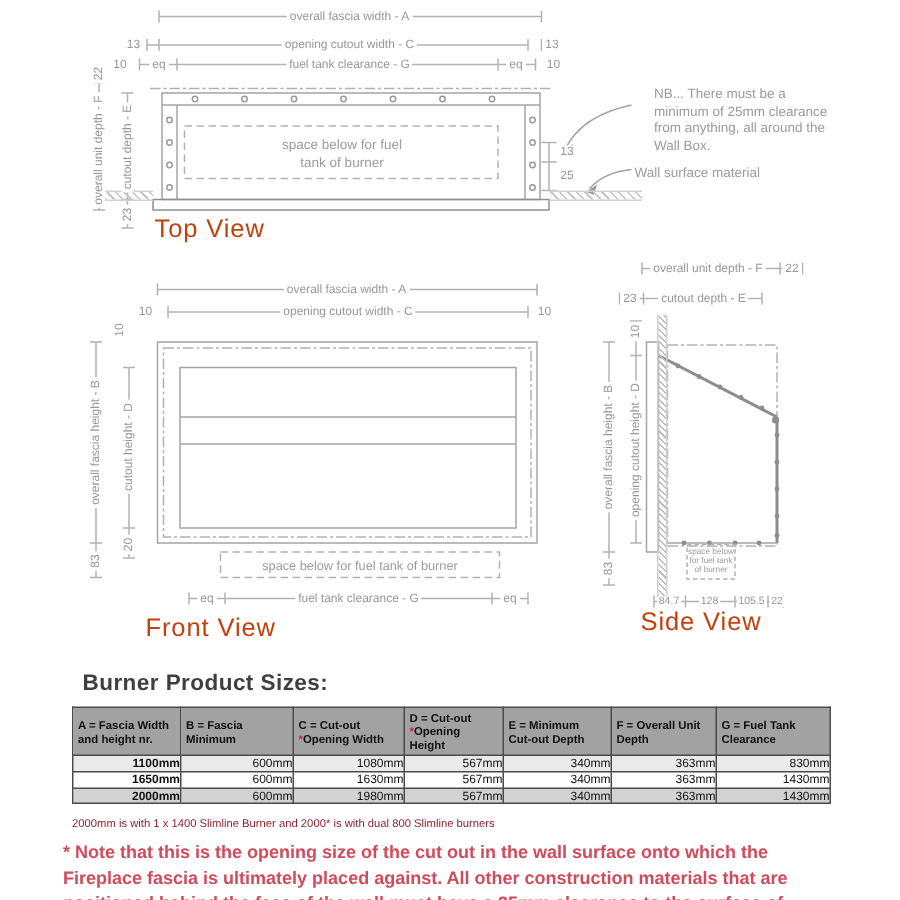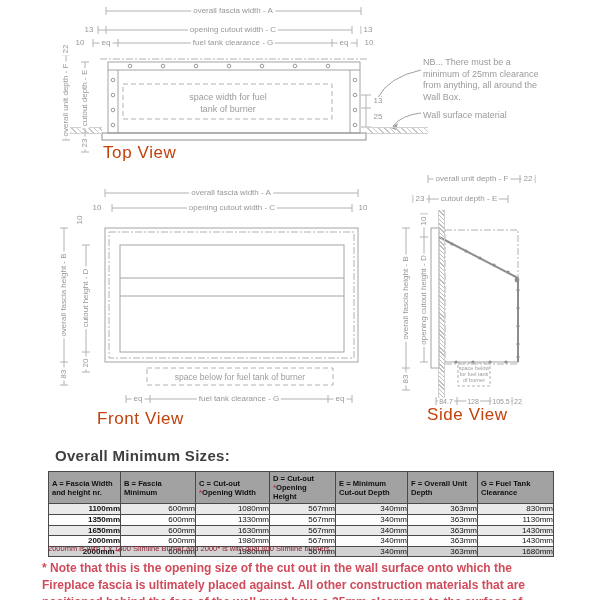--- a/index.html
+++ b/index.html
@@ -199,23 +199,23 @@
 <span class="dim" style="left:106px;top:43px">eq</span>
 <span class="dim" style="left:233px;top:43px">fuel tank clearance - G</span>
 <span class="dim" style="left:344px;top:43px">eq</span>
 <span class="dim" style="left:369px;top:43px">10</span>
 <span class="dimv" style="left:66px;top:49px">22</span>
 <span class="dimv" style="left:66px;top:100px">overall unit depth - F</span>
 <span class="dimv" style="left:85px;top:98px">cutout depth - E</span>
 <span class="dimv" style="left:85px;top:143px">23</span>
 <span class="dim" style="left:378px;top:101px">13</span>
 <span class="dim" style="left:378px;top:117px">25</span>
-<span class="draw-text" style="left:228px;top:97px">space width for fuel</span>
+<span class="draw-text" style="left:228px;top:97px">space below for fuel</span>
 <span class="draw-text" style="left:228px;top:109px">tank of burner</span>
-<div class="note" style="left:423px;top:57px;width:118px">NB... There must be a minimum of 25mm clearance from anything, all around the Wall Box.</div>
+<div class="note" style="left:436px;top:57px;width:118px">NB... There must be a minimum of 25mm clearance from anything, all around the Wall Box.</div>
 <div class="note" style="left:423px;top:110px;white-space:nowrap">Wall surface material</div>
 <div class="view-label" style="left:103px;top:143px">Top View</div>
 
 <span class="dim" style="left:231px;top:193px">overall fascia width - A</span>
 <span class="dim" style="left:97px;top:208px">10</span>
 <span class="dim" style="left:232px;top:208px">opening cutout width - C</span>
 <span class="dim" style="left:363px;top:208px">10</span>
 <span class="dimv" style="left:80px;top:220px">10</span>
 <span class="dimv" style="left:64px;top:295px">overall fascia height - B</span>
 <span class="dimv" style="left:86px;top:298px">cutout height - D</span>
@@ -237,21 +237,21 @@
 <span class="dimv" style="left:406px;top:379px">83</span>
 <span class="tiny-text" style="left:474px;top:369px">space below</span>
 <span class="tiny-text" style="left:474px;top:375px">for fuel tank</span>
 <span class="tiny-text" style="left:474px;top:381px">of burner</span>
 <span class="dim sm" style="left:446px;top:401px">84.7</span>
 <span class="dim sm" style="left:473px;top:401px">128</span>
 <span class="dim sm" style="left:501px;top:401px">105.5</span>
 <span class="dim sm" style="left:518px;top:401px">22</span>
 <div class="view-label" style="left:427px;top:405px">Side View</div>
 
-<div class="heading" style="left:55px;top:447px">Overall Minimum Sizes:</div>
+<div class="heading" style="left:55px;top:447px">Burner Product Sizes:</div>
 
 <table id="size-table">
   <colgroup>
     <col style="width:72px">
       <col style="width:75px">
       <col style="width:74px">
       <col style="width:66px">
       <col style="width:72px">
       <col style="width:70px">
       <col style="width:76px">
@@ -289,54 +289,36 @@
   </thead>
   <tbody>
       <tr>
         <td>1100mm</td>
         <td>600mm</td>
         <td>1080mm</td>
         <td>567mm</td>
         <td>340mm</td>
         <td>363mm</td>
         <td>830mm</td>
-      </tr>
-      <tr>
-        <td>1350mm</td>
-        <td>600mm</td>
-        <td>1330mm</td>
-        <td>567mm</td>
-        <td>340mm</td>
-        <td>363mm</td>
-        <td>1130mm</td>
       </tr>
       <tr>
         <td>1650mm</td>
         <td>600mm</td>
         <td>1630mm</td>
         <td>567mm</td>
         <td>340mm</td>
         <td>363mm</td>
         <td>1430mm</td>
       </tr>
       <tr>
         <td>2000mm</td>
         <td>600mm</td>
         <td>1980mm</td>
         <td>567mm</td>
         <td>340mm</td>
         <td>363mm</td>
         <td>1430mm</td>
       </tr>
-      <tr>
-        <td>2000mm <span class="star">*</span></td>
-        <td>600mm</td>
-        <td>1980mm</td>
-        <td>567mm</td>
-        <td>340mm</td>
-        <td>363mm</td>
-        <td>1680mm</td>
-      </tr>
     </tbody>
 </table>
 
 <div class="footnote">2000mm is with 1 x 1400 Slimline Burner and 2000* is with dual 800 Slimline burners</div>
 <div class="red-note">* Note that this is the opening size of the cut out in the wall surface onto which the Fireplace fascia is ultimately placed against. All other construction materials that are positioned behind the face of the wall must have a 25mm clearance to the surface of insulation wrapped around the exterior Firebox body.</div>
 
 </body></html>

